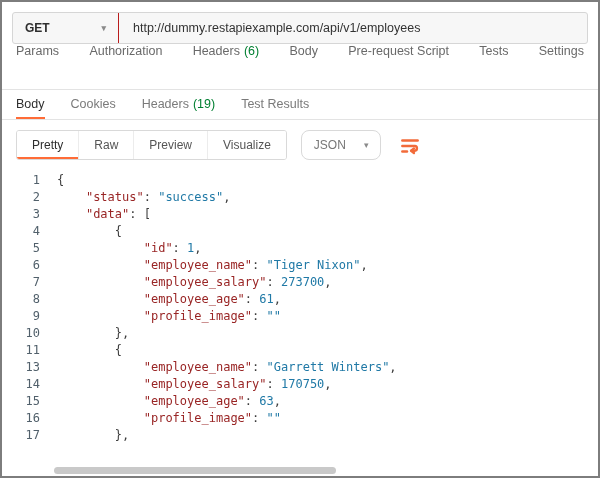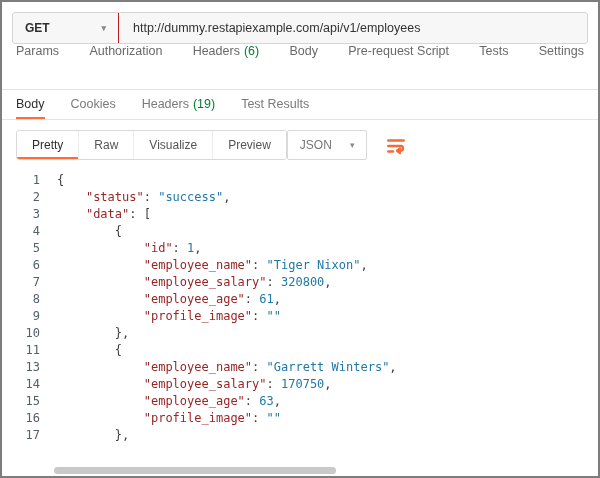--- a/index.html
+++ b/index.html
@@ -61,22 +61,22 @@
     display: flex; border: 1px solid #d9d9d9; border-radius: 3px; overflow: hidden;
   }
   .view-item {
     padding: 7px 15px; font-size: 12px; color: #555555;
     border-right: 1px solid #ececec; cursor: pointer; background: #fff;
   }
   .view-item:last-child { border-right: none; }
   .view-item.active { box-shadow: inset 0 -2px 0 #ff6c37; color: #2e2e2e; }
   .format-select {
     display: flex; align-items: center; gap: 10px;
-    padding: 7px 12px;
-    border: 1px solid #d9d9d9; border-radius: 2px;
+    margin-left: 14px; padding: 7px 12px;
+    border: 1px solid #d9d9d9; border-radius: 8px;
     font-size: 12px; color: #777777; cursor: pointer;
   }
   .wrap-btn {
     margin-left: 18px; background: none; border: none; cursor: pointer;
     display: flex; align-items: center;
   }
 
   
   .editor {
     padding-top: 4px;
@@ -158,24 +158,24 @@
 
 <div class="view-bar">
   <div class="view-group">
     <div class="view-item active">
       <span>Pretty</span>
     </div>
     <div class="view-item">
       <span>Raw</span>
     </div>
     <div class="view-item">
+      <span>Preview</span>
+    </div>
+    <div class="view-item">
       <span>Visualize</span>
-    </div>
-    <div class="view-item">
-      <span>Preview</span>
     </div>
   </div>
   <div class="format-select">
     <span>JSON</span>
     <span class="chev">▾</span>
   </div>
   <button class="wrap-btn">
     <span>
       <svg width="22" height="22" viewBox="0 0 20 20" aria-hidden="true">
         <path d="M3 5h14" stroke="#f26b3a" stroke-width="2.2" fill="none" stroke-linecap="round"></path>
@@ -188,21 +188,21 @@
 </div>
 
 <div class="editor">
   <div>
       <div class="code-line"><span class="ln">1</span><span class="code"><span class="tp">{</span></span></div>
       <div class="code-line"><span class="ln">2</span><span class="code"><span class="tp">    </span><span class="tk">"status"</span><span class="tp">: </span><span class="ts">"success"</span><span class="tp">,</span></span></div>
       <div class="code-line"><span class="ln">3</span><span class="code"><span class="tp">    </span><span class="tk">"data"</span><span class="tp">: [</span></span></div>
       <div class="code-line"><span class="ln">4</span><span class="code"><span class="tp">        {</span></span></div>
       <div class="code-line"><span class="ln">5</span><span class="code"><span class="tp">            </span><span class="tk">"id"</span><span class="tp">: </span><span class="tn">1</span><span class="tp">,</span></span></div>
       <div class="code-line"><span class="ln">6</span><span class="code"><span class="tp">            </span><span class="tk">"employee_name"</span><span class="tp">: </span><span class="ts">"Tiger Nixon"</span><span class="tp">,</span></span></div>
-      <div class="code-line"><span class="ln">7</span><span class="code"><span class="tp">            </span><span class="tk">"employee_salary"</span><span class="tp">: </span><span class="tn">320800</span><span class="tp">,</span></span></div>
+      <div class="code-line"><span class="ln">7</span><span class="code"><span class="tp">            </span><span class="tk">"employee_salary"</span><span class="tp">: </span><span class="tn">273700</span><span class="tp">,</span></span></div>
       <div class="code-line"><span class="ln">8</span><span class="code"><span class="tp">            </span><span class="tk">"employee_age"</span><span class="tp">: </span><span class="tn">61</span><span class="tp">,</span></span></div>
       <div class="code-line"><span class="ln">9</span><span class="code"><span class="tp">            </span><span class="tk">"profile_image"</span><span class="tp">: </span><span class="ts">""</span></span></div>
       <div class="code-line"><span class="ln">10</span><span class="code"><span class="tp">        },</span></span></div>
       <div class="code-line"><span class="ln">11</span><span class="code"><span class="tp">        {</span></span></div>
       <div class="code-line"><span class="ln">13</span><span class="code"><span class="tp">            </span><span class="tk">"employee_name"</span><span class="tp">: </span><span class="ts">"Garrett Winters"</span><span class="tp">,</span></span></div>
       <div class="code-line"><span class="ln">14</span><span class="code"><span class="tp">            </span><span class="tk">"employee_salary"</span><span class="tp">: </span><span class="tn">170750</span><span class="tp">,</span></span></div>
       <div class="code-line"><span class="ln">15</span><span class="code"><span class="tp">            </span><span class="tk">"employee_age"</span><span class="tp">: </span><span class="tn">63</span><span class="tp">,</span></span></div>
       <div class="code-line"><span class="ln">16</span><span class="code"><span class="tp">            </span><span class="tk">"profile_image"</span><span class="tp">: </span><span class="ts">""</span></span></div>
       <div class="code-line"><span class="ln">17</span><span class="code"><span class="tp">        },</span></span></div>
     </div>

